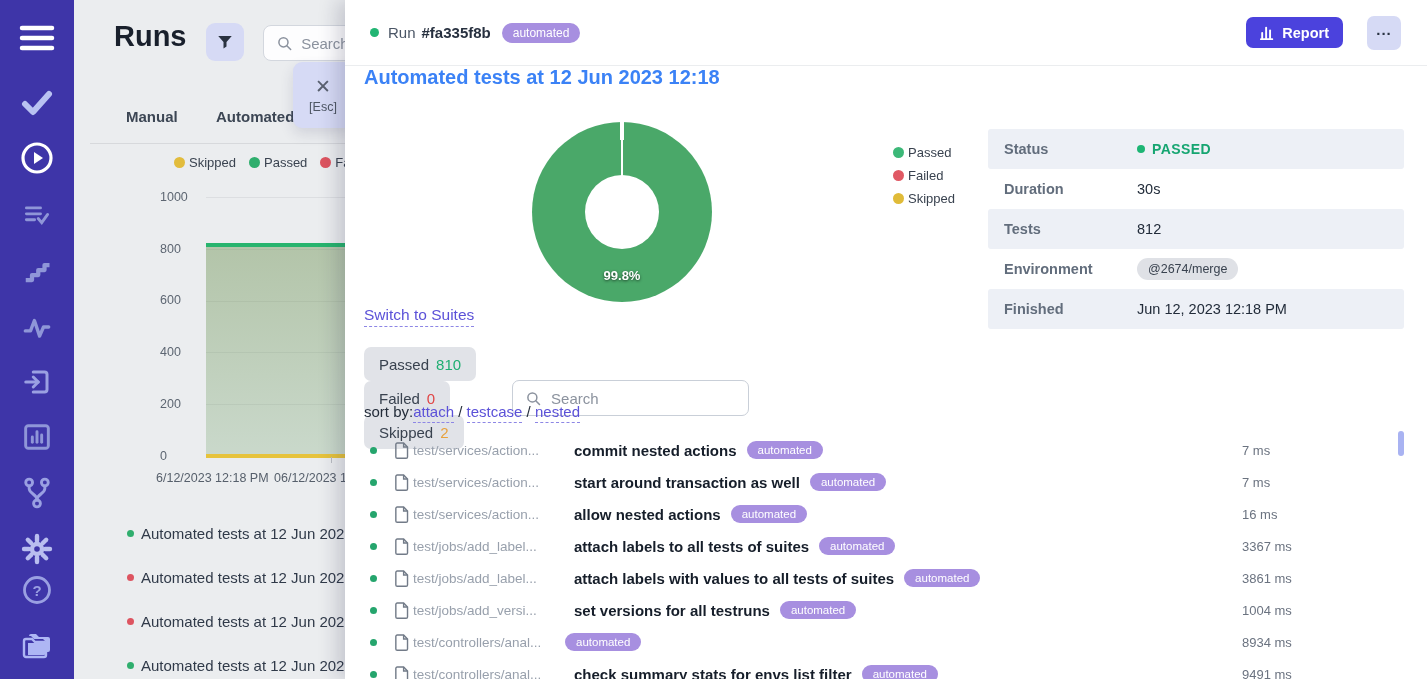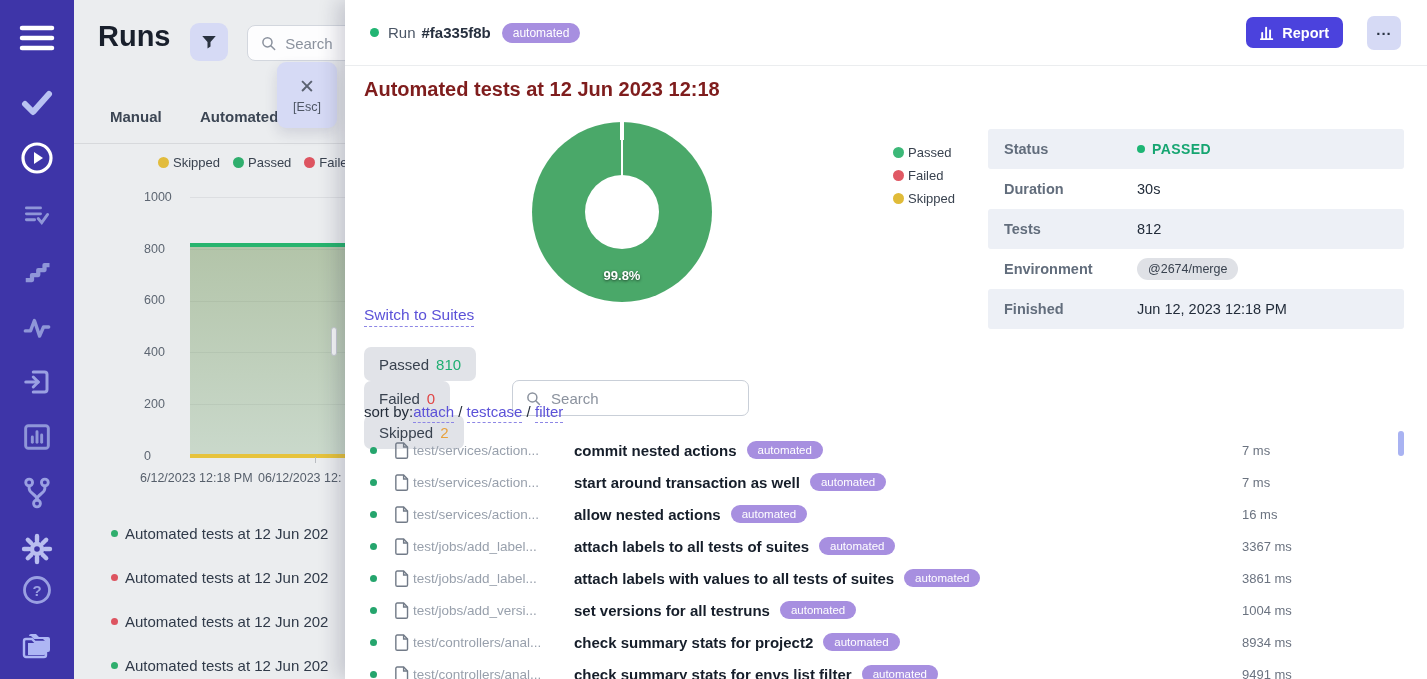--- a/index.html
+++ b/index.html
@@ -6,21 +6,21 @@
   html,body { width:1427px; height:679px; overflow:hidden; }
   body { font-family:"Liberation Sans", sans-serif; background:#ebedef; position:relative; }
   .app { position:absolute; inset:0; }
 
   
   .sidebar { position:absolute; left:0; top:0; width:74px; height:679px; background:#3e35a8; z-index:2; }
   .side-ic { position:absolute; left:17px; width:40px; height:40px; display:flex; align-items:center; justify-content:center; background:transparent; border:none; cursor:pointer; }
   .side-ic svg { display:block; }
 
   
-  .runs-panel { position:absolute; left:74px; top:0; width:271px; height:679px; background:#ebedef; overflow:hidden; z-index:1;padding-left:16px; }
+  .runs-panel { position:absolute; left:90px; top:0; width:271px; height:679px; background:#ebedef; overflow:hidden; z-index:1;padding-left:16px; }
   .runs-title { position:absolute; left:24px; top:20px; font-size:29px; font-weight:700; color:#19202c; }
   .filter-btn { position:absolute; left:116px; top:23px; width:38px; height:38px; background:#d6daf5; border:none; border-radius:9px; display:flex; align-items:center; justify-content:center; cursor:pointer; }
   .search-box { position:absolute; left:173px; top:25px; width:250px; height:36px; background:#fdfdfe; border:1px solid #d3d7de; border-radius:8px; display:flex; align-items:center; padding:0 10px 0 13px; gap:9px; }
   .search-box input { border:none; outline:none; background:transparent; font-size:15px; color:#3a4350; width:100%; font-family:inherit; }
   .search-box input::placeholder { color:#8b929e; }
   .esc-pop { position:absolute; left:203px; top:62px; width:60px; height:66px; background:#d6daf5; border-radius:9px; z-index:3; box-shadow:0 6px 14px rgba(50,50,93,0.14); display:flex; flex-direction:column; align-items:center; justify-content:center; gap:4px; }
   .esc-x { font-size:19px; color:#5a6170; line-height:1; cursor:pointer; }
   .esc-label { font-size:12.5px; color:#4e5664; }
   .tab { position:absolute; top:108px; font-size:15px; font-weight:700; color:#3c4654; background:none; border:none; cursor:pointer; font-family:inherit; }
   .tab-manual { left:36px; }
@@ -52,21 +52,21 @@
   .d-header { position:absolute; left:0; right:0; top:0; height:66px; display:flex; align-items:center; padding:0 26px 0 25px; border-bottom:1px solid #ebedef; background:#fff; }
   .hdr-dot { width:9px; height:9px; border-radius:50%; background:#22b573; margin-right:9px; flex:none; }
   .hdr-run { font-size:15px; color:#4a5565; margin-right:6px; }
   .hdr-id { font-size:15px; font-weight:700; color:#27303f; margin-right:11px; }
   .badge { background:#a78fe0; color:#fff; font-size:12px; padding:3px 11px; border-radius:11px; white-space:nowrap; }
   .hdr-spacer { flex:1; }
   .report-btn { display:flex; align-items:center; gap:8px; background:#4b42dd; color:#fff; border:none; border-radius:7px; height:31px; padding:0 14px; font-size:14.5px; font-weight:600; cursor:pointer; font-family:inherit; }
   .more-btn { width:34px; height:34px; margin-left:24px; background:#d6daf5; border:none; border-radius:7px; cursor:pointer; display:flex; align-items:center; justify-content:center; }
   .more-dots { font-size:15px; font-weight:700; color:#2a3342; letter-spacing:1px; line-height:0; margin-top:-6px; }
 
-  .d-title { position:absolute; left:19px; top:78px; font-size:20px; font-weight:700; color:#7f1d1d; }
+  .d-title { position:absolute; left:19px; top:66px; font-size:20px; font-weight:700; color:#3b82f6; }
 
   .donut { position:absolute; left:187px; top:122px; width:180px; height:180px; border-radius:50%;
            background:conic-gradient(#ffffff 0deg 1.2deg, #4aa869 1.2deg 358.8deg, #ffffff 358.8deg 360deg); }
   .donut-hole { position:absolute; inset:53px; background:#ffffff; border-radius:50%; }
   .donut-pct { position:absolute; left:0; right:0; top:146px; text-align:center; color:#fff; font-weight:700; font-size:13px; text-shadow:0 1px 3px rgba(0,0,0,0.65); }
   .donut-legend { position:absolute; left:548px; top:141px; }
   .donut-legend .li { display:flex; align-items:center; gap:4px; height:23px; font-size:13px; color:#39424f; }
 
   .sum-table { position:absolute; left:643px; top:129px; width:416px; }
   .sum-row { display:flex; align-items:center; height:40px; padding-left:16px; }
@@ -391,21 +391,21 @@
         <svg width="17" height="17" viewBox="0 0 20 20">
             <circle cx="8.5" cy="8.5" r="6" fill="none" stroke="#8b929e" stroke-width="2"></circle>
             <line x1="13" y1="13" x2="18" y2="18" stroke="#8b929e" stroke-width="2" stroke-linecap="round"></line>
           </svg>
         <input type="text" placeholder="Search" style="">
       </div>
     </div>
 
     <div class="sort-row">
       <span>sort by:</span>
-      <span id="sort-links"><a class="sort-link">attach</a><span> / </span><a class="sort-link">testcase</a><span> / </span><a class="sort-link">filter</a></span>
+      <span id="sort-links"><a class="sort-link">attach</a><span> / </span><a class="sort-link">testcase</a><span> / </span><a class="sort-link">nested</a></span>
     </div>
 
     <div class="tests" id="tests">
         <div class="trow">
      <span class="dot d7"></span>
      <span class="ficon">
             <svg width="15" height="17" viewBox="0 0 20 24">
   <path d="M4 1.5 h9 l5.5 5.5 v14 a2 2 0 0 1 -2 2 h-12.5 a2 2 0 0 1 -2 -2 v-17.5 a2 2 0 0 1 2 -2 z" fill="none" stroke="#727b88" stroke-width="2"></path>
   <path d="M13 1.5 v5.5 h5.5" fill="none" stroke="#727b88" stroke-width="2"></path>
             </svg>
@@ -482,21 +482,20 @@
         </div>
         <div class="trow">
      <span class="dot d7"></span>
      <span class="ficon">
             <svg width="15" height="17" viewBox="0 0 20 24">
   <path d="M4 1.5 h9 l5.5 5.5 v14 a2 2 0 0 1 -2 2 h-12.5 a2 2 0 0 1 -2 -2 v-17.5 a2 2 0 0 1 2 -2 z" fill="none" stroke="#727b88" stroke-width="2"></path>
   <path d="M13 1.5 v5.5 h5.5" fill="none" stroke="#727b88" stroke-width="2"></path>
             </svg>
           </span>
      <span class="path">test/controllers/anal...</span>
-     <span class="name">check summary stats for project2</span>
      <span class="badge">automated</span>
      <span class="dur">8934 ms</span>
         </div>
         <div class="trow">
      <span class="dot d7"></span>
      <span class="ficon">
             <svg width="15" height="17" viewBox="0 0 20 24">
   <path d="M4 1.5 h9 l5.5 5.5 v14 a2 2 0 0 1 -2 2 h-12.5 a2 2 0 0 1 -2 -2 v-17.5 a2 2 0 0 1 2 -2 z" fill="none" stroke="#727b88" stroke-width="2"></path>
   <path d="M13 1.5 v5.5 h5.5" fill="none" stroke="#727b88" stroke-width="2"></path>
             </svg>

